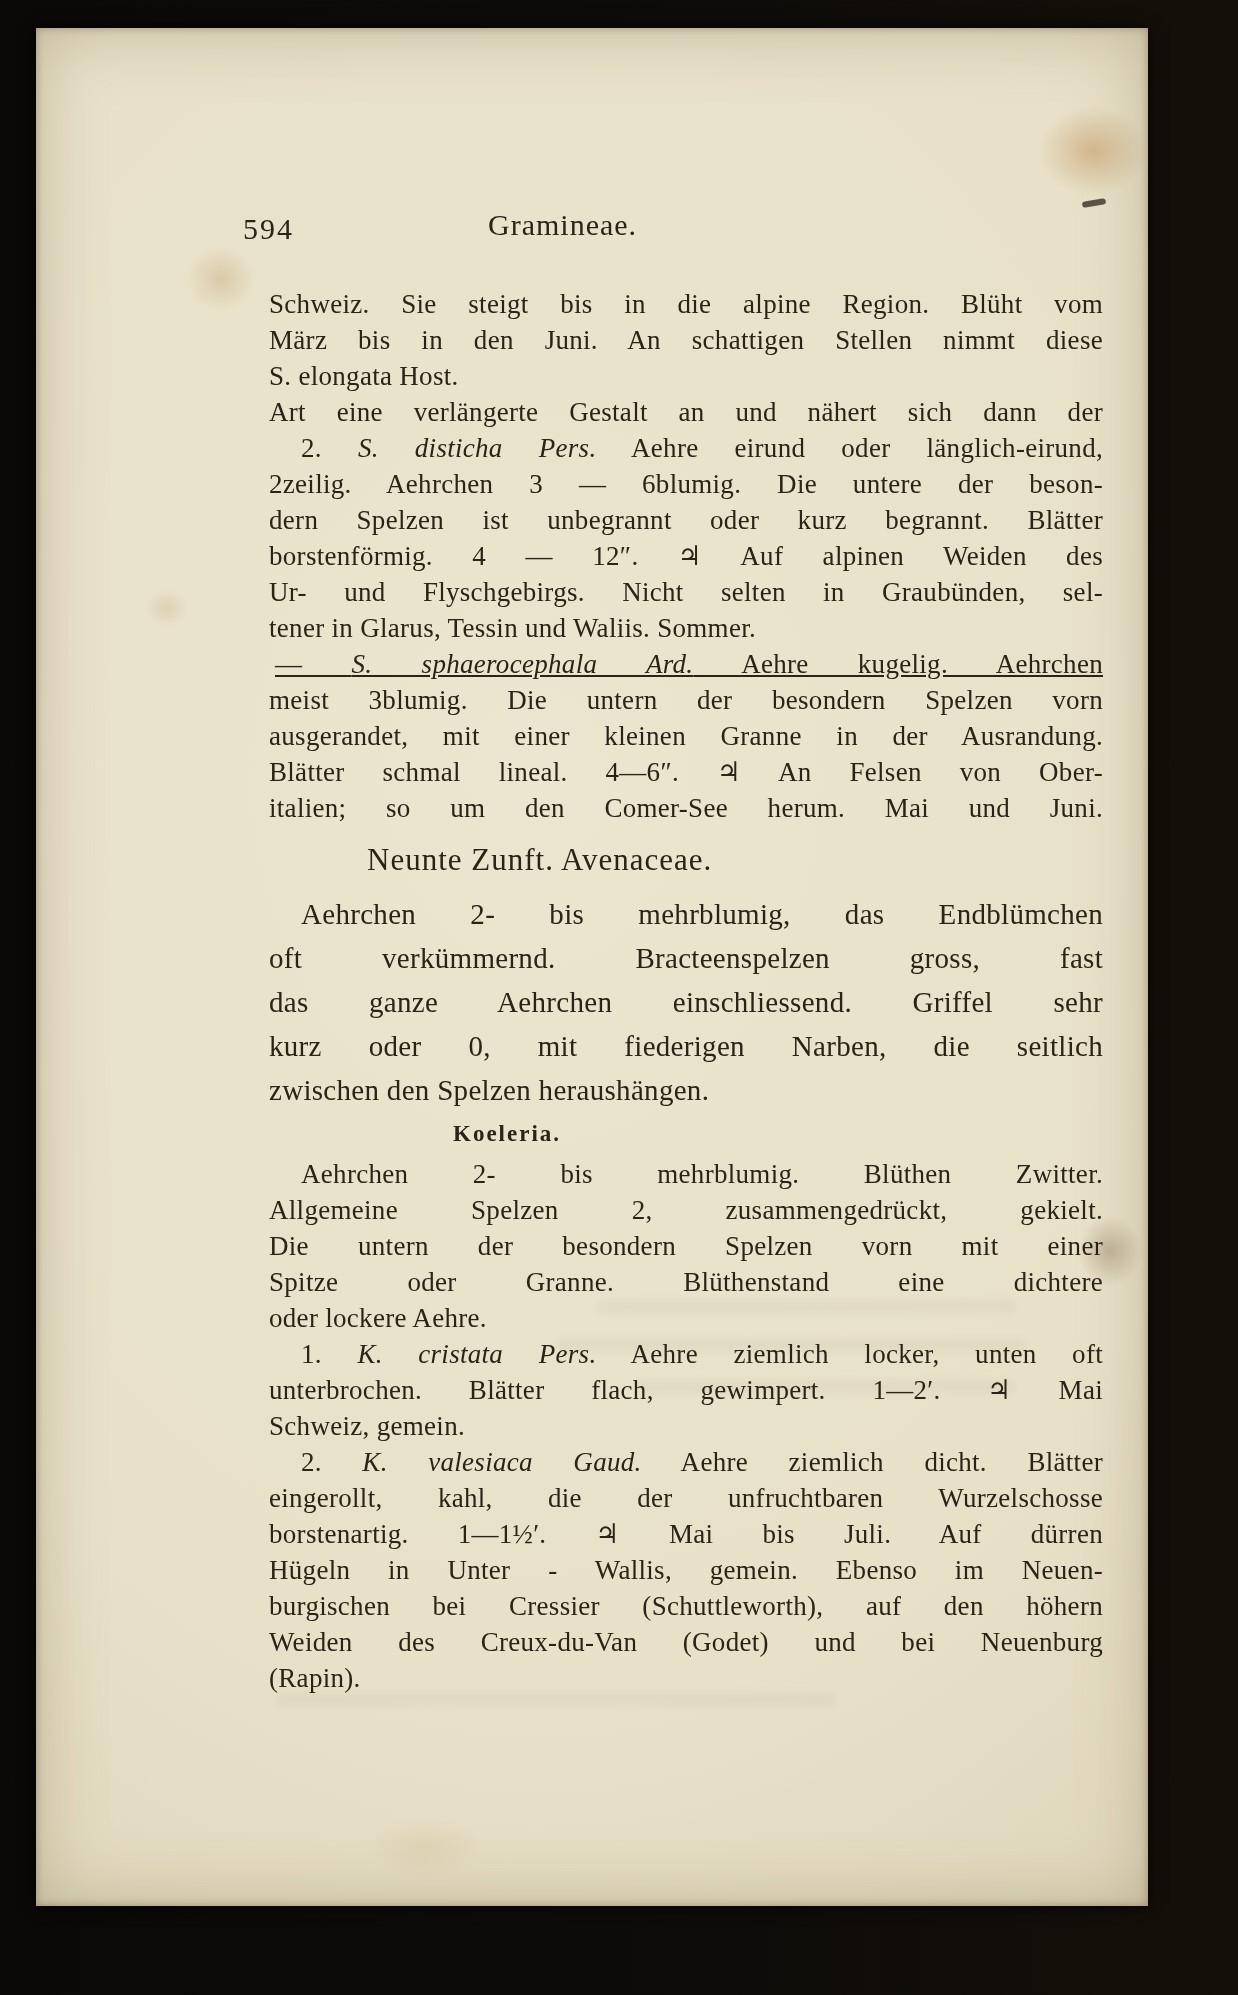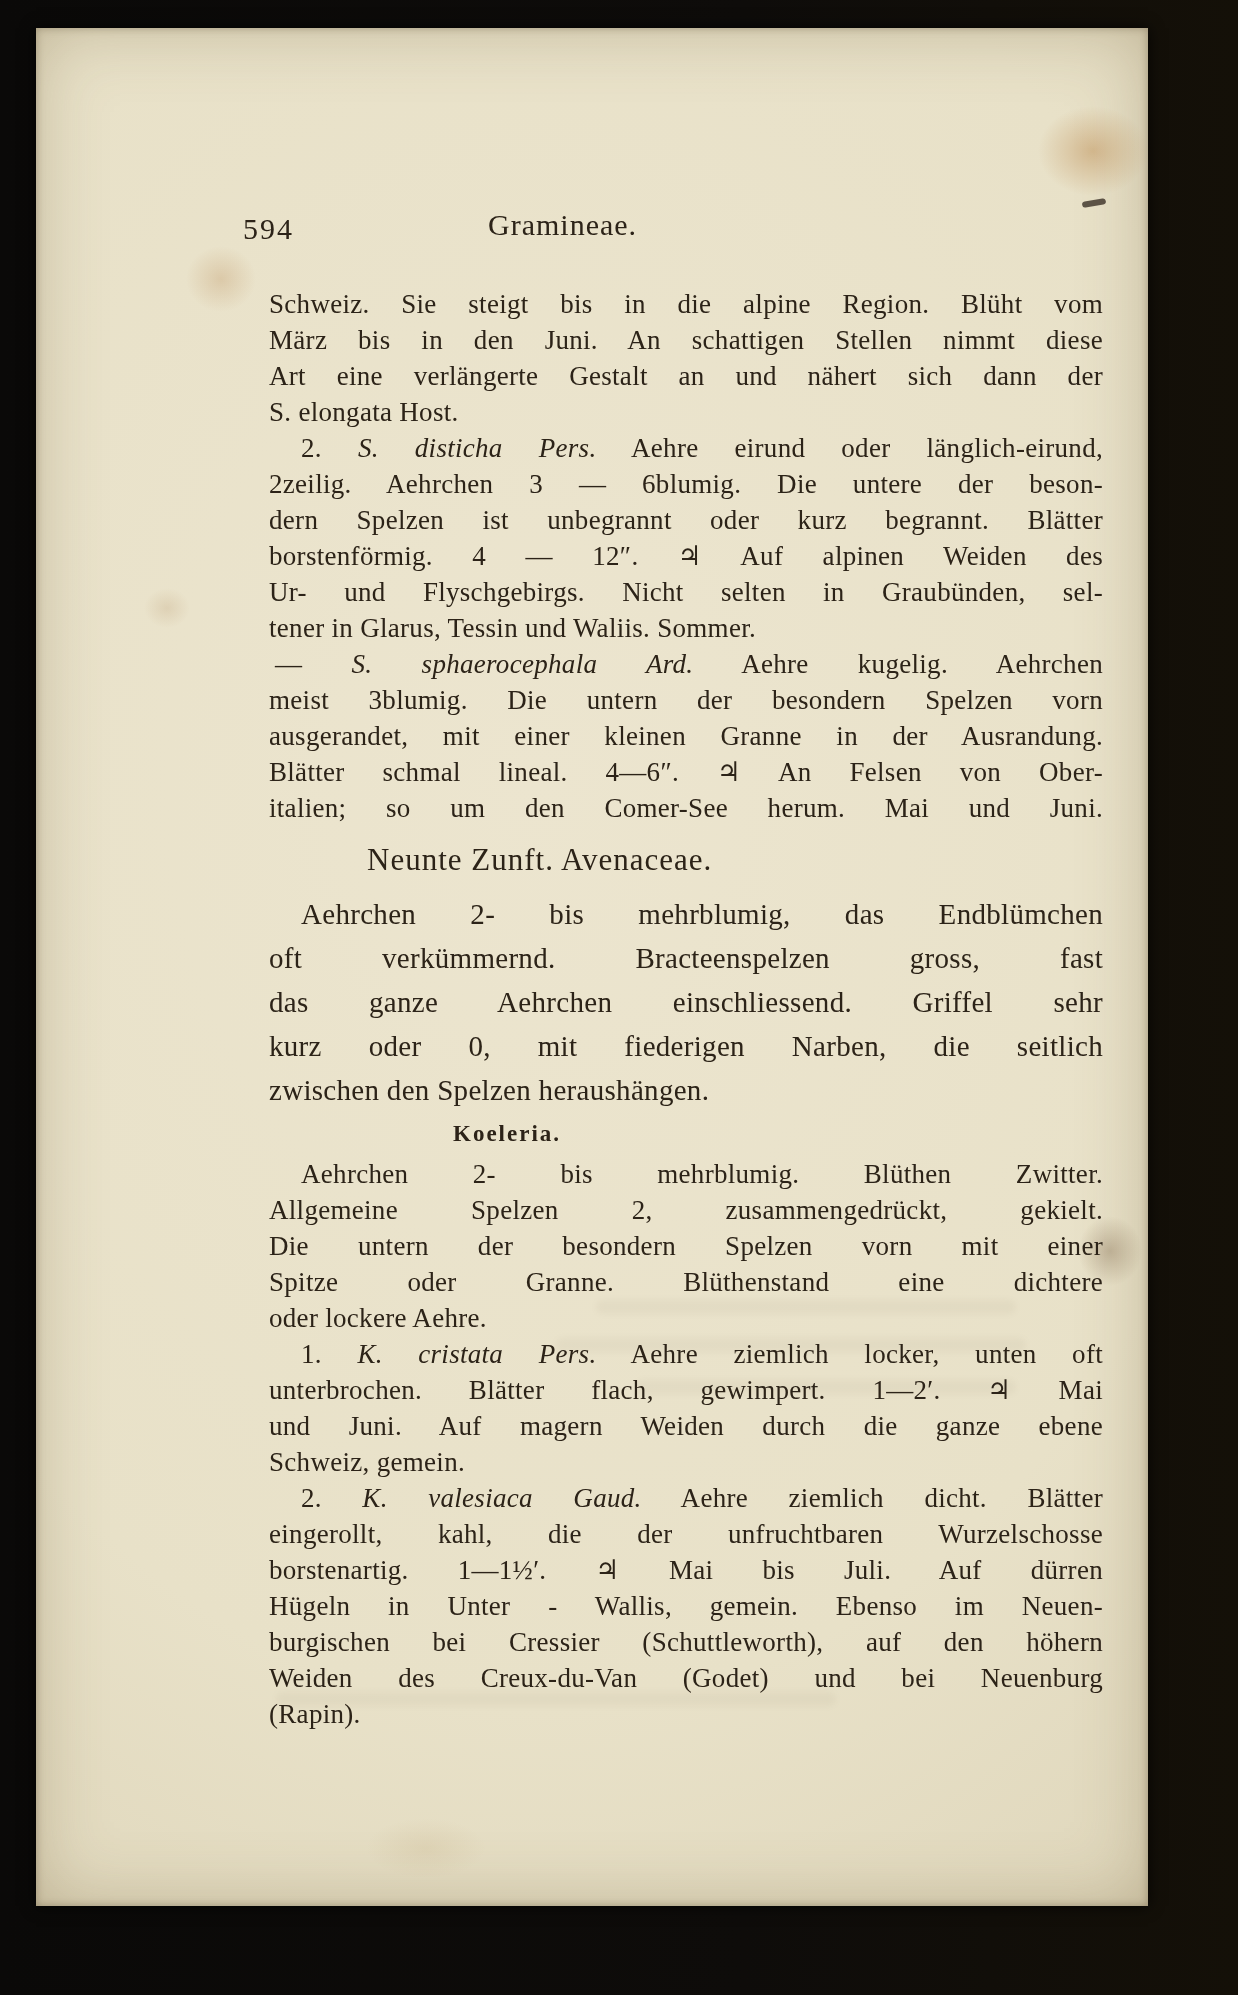--- a/index.html
+++ b/index.html
@@ -34,21 +34,21 @@
   
   .pgnum{position:absolute;left:207px;top:184px;font-size:30px;letter-spacing:2px;}
   .runtitle{position:absolute;left:452px;top:180px;font-size:30px;letter-spacing:1px;}
 
   
   .bodycol{position:absolute;left:219px;top:258px;width:848px;font-size:27px;letter-spacing:.3px;}
   .tline{line-height:36px;text-align:justify;text-align-last:justify;white-space:normal;margin-left:14px;}
   .tlast{text-align-last:left;}
   .large .tline{font-size:29px;line-height:44px;}
   .indent .tfirst{text-indent:32px;}
-  .dashindent .tfirst{text-indent:6px;}
+  .dashindent .tfirst{text-indent:6px;text-decoration:underline;}
   .it{font-style:italic;}
   .center-head{margin:14px 0 12px 112px;font-size:31px;letter-spacing:1px;
     line-height:40px;}
   .bold-head{margin:4px 0 4px 198px;font-size:23px;font-weight:700;letter-spacing:2px;line-height:36px;}
 </style>
 </head>
 <body>
 
 <div class="frame">
   <div class="paper">
@@ -64,22 +64,22 @@
     <div class="bleed b3"></div>
     <div class="bleed b4"></div>
 
     <div class="pgnum">594</div>
     <div class="runtitle">Gramineae.</div>
 
     <div class="bodycol">
       <div>
           <div class="tline tfirst">Schweiz. Sie steigt bis in die alpine Region. Blüht vom</div>
           <div class="tline">März bis in den Juni. An schattigen Stellen nimmt diese</div>
+          <div class="tline tlast">S. elongata Host.</div>
           <div class="tline">Art eine verlängerte Gestalt an und nähert sich dann der</div>
-          <div class="tline tlast">S. elongata Host.</div>
         </div>
       <div class="indent">
           <div class="tline tfirst"><span>2. </span><span class="it">S. disticha Pers.</span><span> Aehre eirund oder länglich-eirund,</span></div>
           <div class="tline">2zeilig. Aehrchen 3 — 6blumig. Die untere der beson-</div>
           <div class="tline">dern Spelzen ist unbegrannt oder kurz begrannt. Blätter</div>
           <div class="tline">borstenförmig. 4 — 12″. ♃ Auf alpinen Weiden des</div>
           <div class="tline">Ur- und Flyschgebirgs. Nicht selten in Graubünden, sel-</div>
           <div class="tline tlast">tener in Glarus, Tessin und Waliis. Sommer.</div>
         </div>
       <div class="dashindent">
@@ -105,21 +105,20 @@
       <div class="indent">
           <div class="tline tfirst">Aehrchen 2- bis mehrblumig. Blüthen Zwitter.</div>
           <div class="tline">Allgemeine Spelzen 2, zusammengedrückt, gekielt.</div>
           <div class="tline">Die untern der besondern Spelzen vorn mit einer</div>
           <div class="tline">Spitze oder Granne. Blüthenstand eine dichtere</div>
           <div class="tline tlast">oder lockere Aehre.</div>
         </div>
       <div class="indent">
           <div class="tline tfirst"><span>1. </span><span class="it">K. cristata Pers.</span><span> Aehre ziemlich locker, unten oft</span></div>
           <div class="tline">unterbrochen. Blätter flach, gewimpert. 1—2′. ♃ Mai</div>
-          <div class="tline">und Juni. Auf magern Weiden durch die ganze ebene</div>
           <div class="tline tlast">Schweiz, gemein.</div>
         </div>
       <div class="indent">
           <div class="tline tfirst"><span>2. </span><span class="it">K. valesiaca Gaud.</span><span> Aehre ziemlich dicht. Blätter</span></div>
           <div class="tline">eingerollt, kahl, die der unfruchtbaren Wurzelschosse</div>
           <div class="tline">borstenartig. 1—1½′. ♃ Mai bis Juli. Auf dürren</div>
           <div class="tline">Hügeln in Unter - Wallis, gemein. Ebenso im Neuen-</div>
           <div class="tline">burgischen bei Cressier (Schuttleworth), auf den höhern</div>
           <div class="tline">Weiden des Creux-du-Van (Godet) und bei Neuenburg</div>
           <div class="tline tlast">(Rapin).</div>

